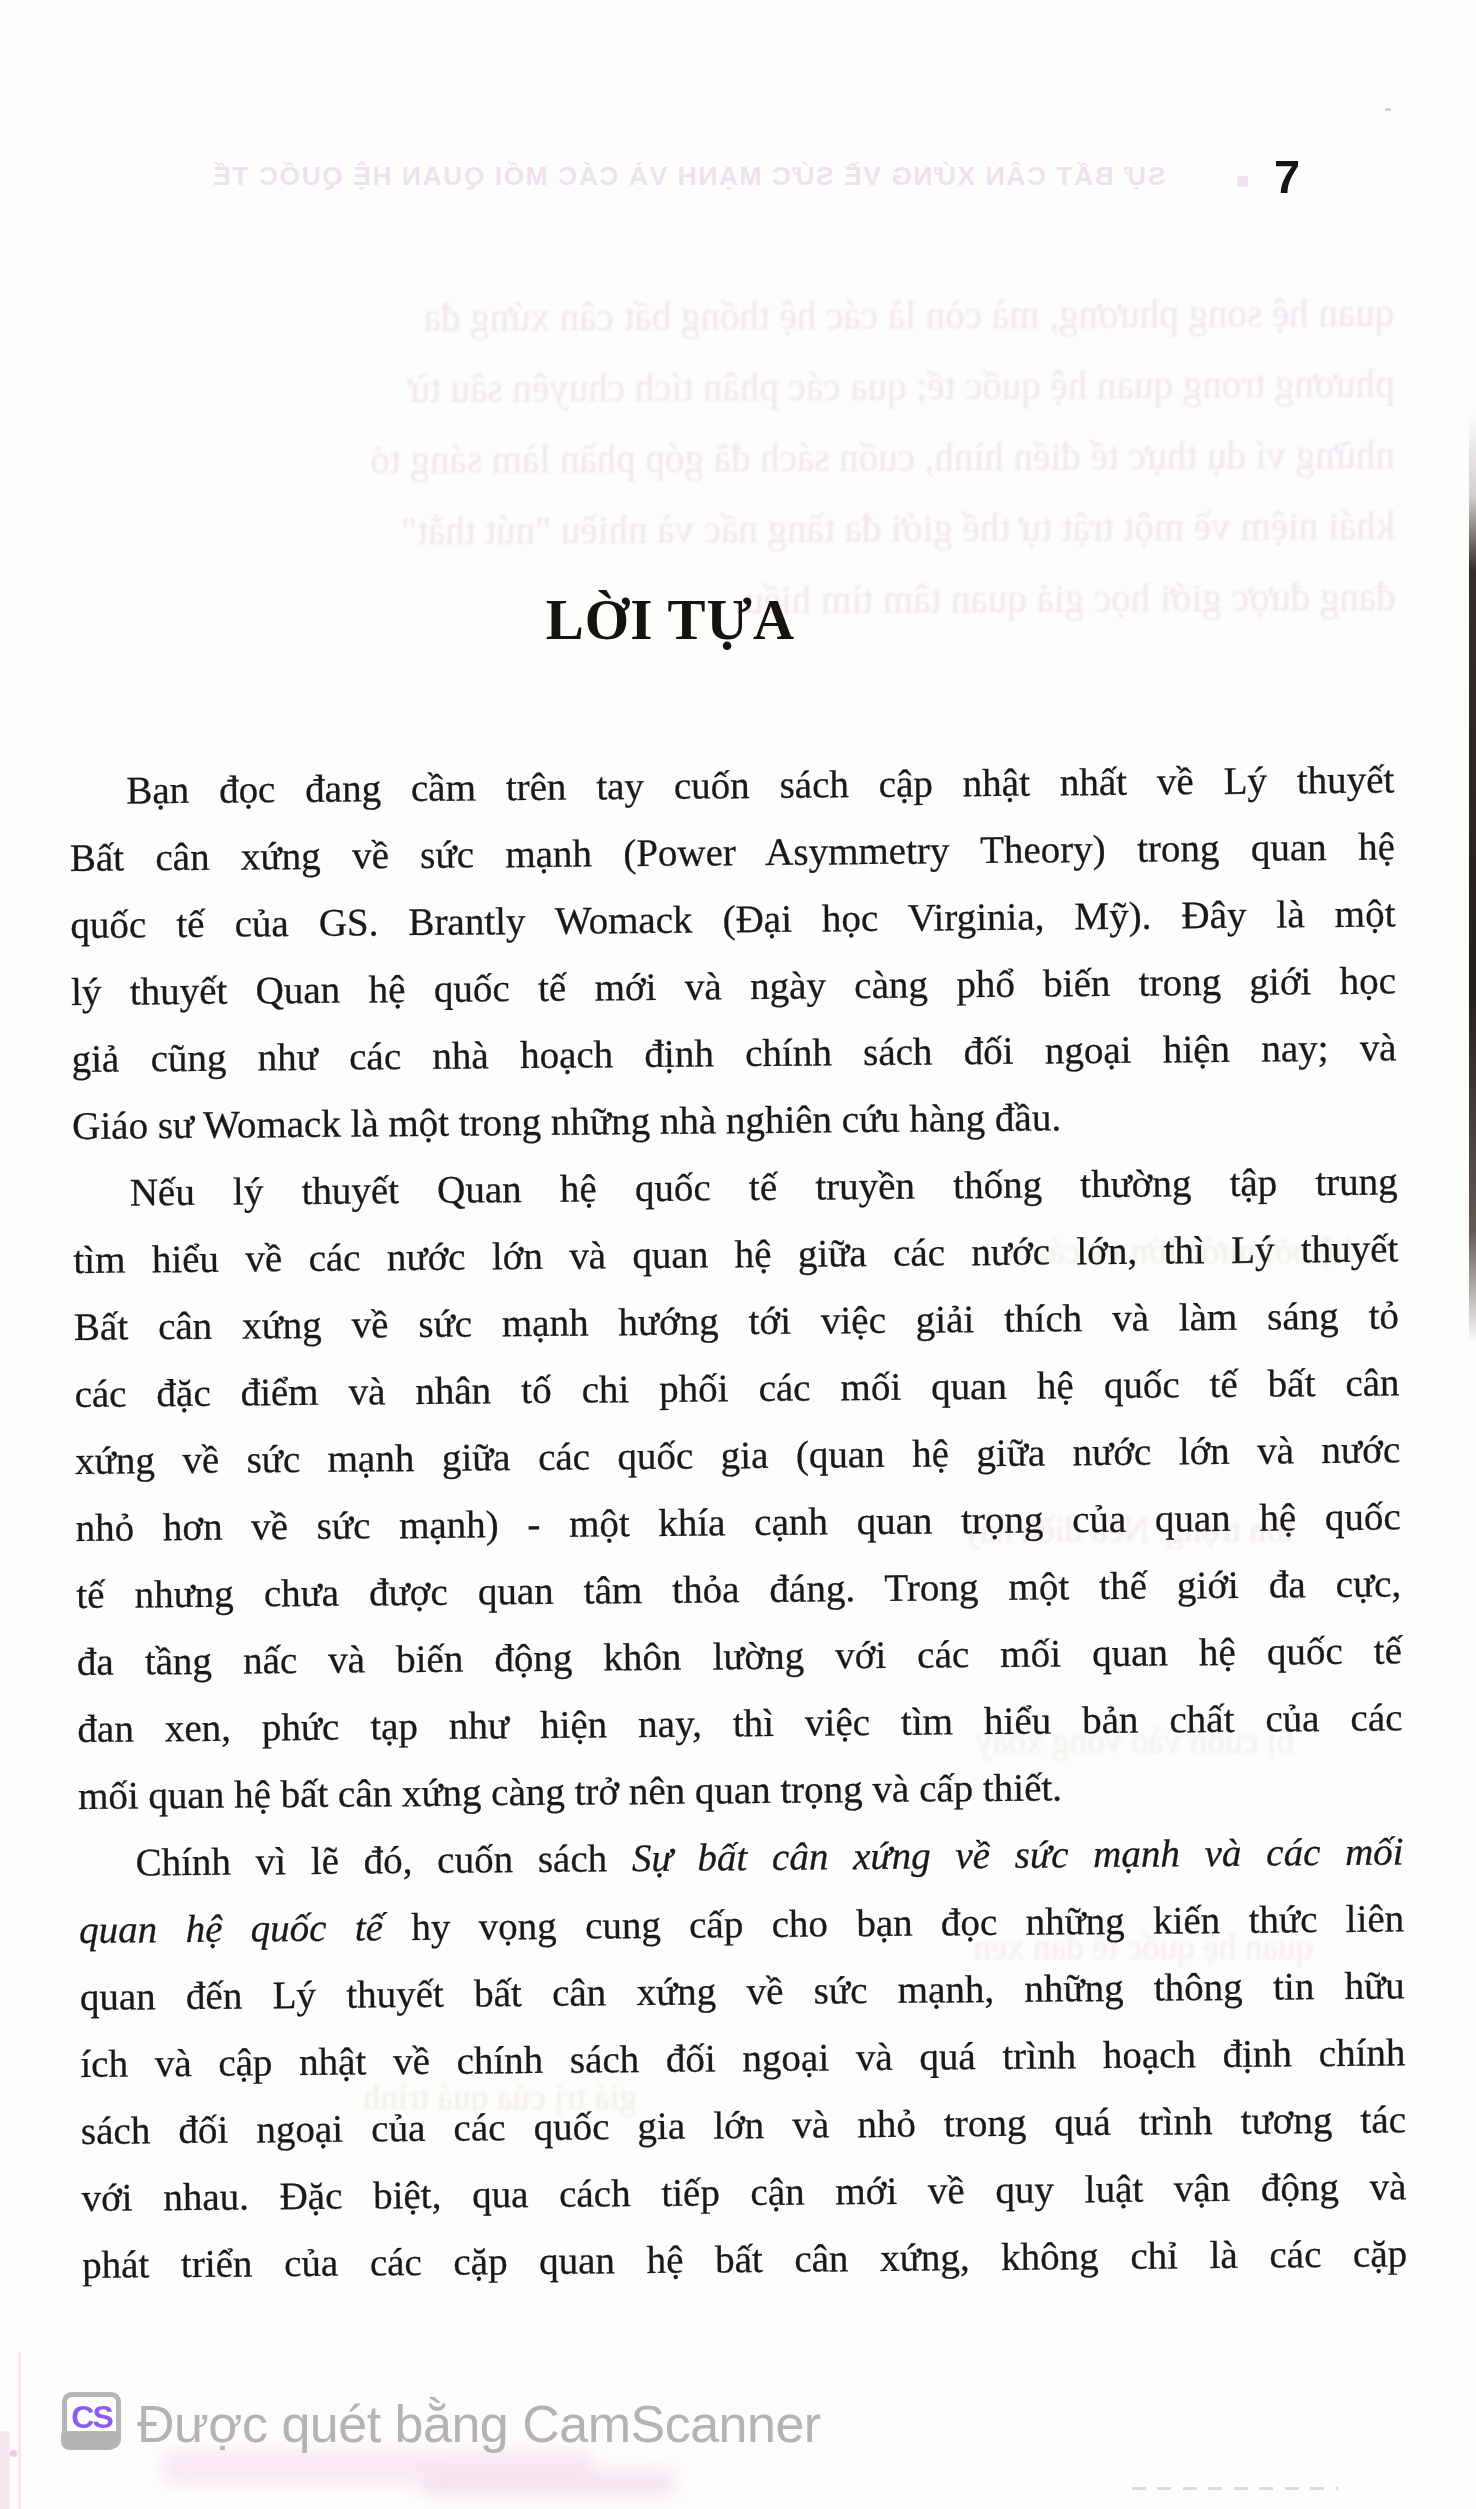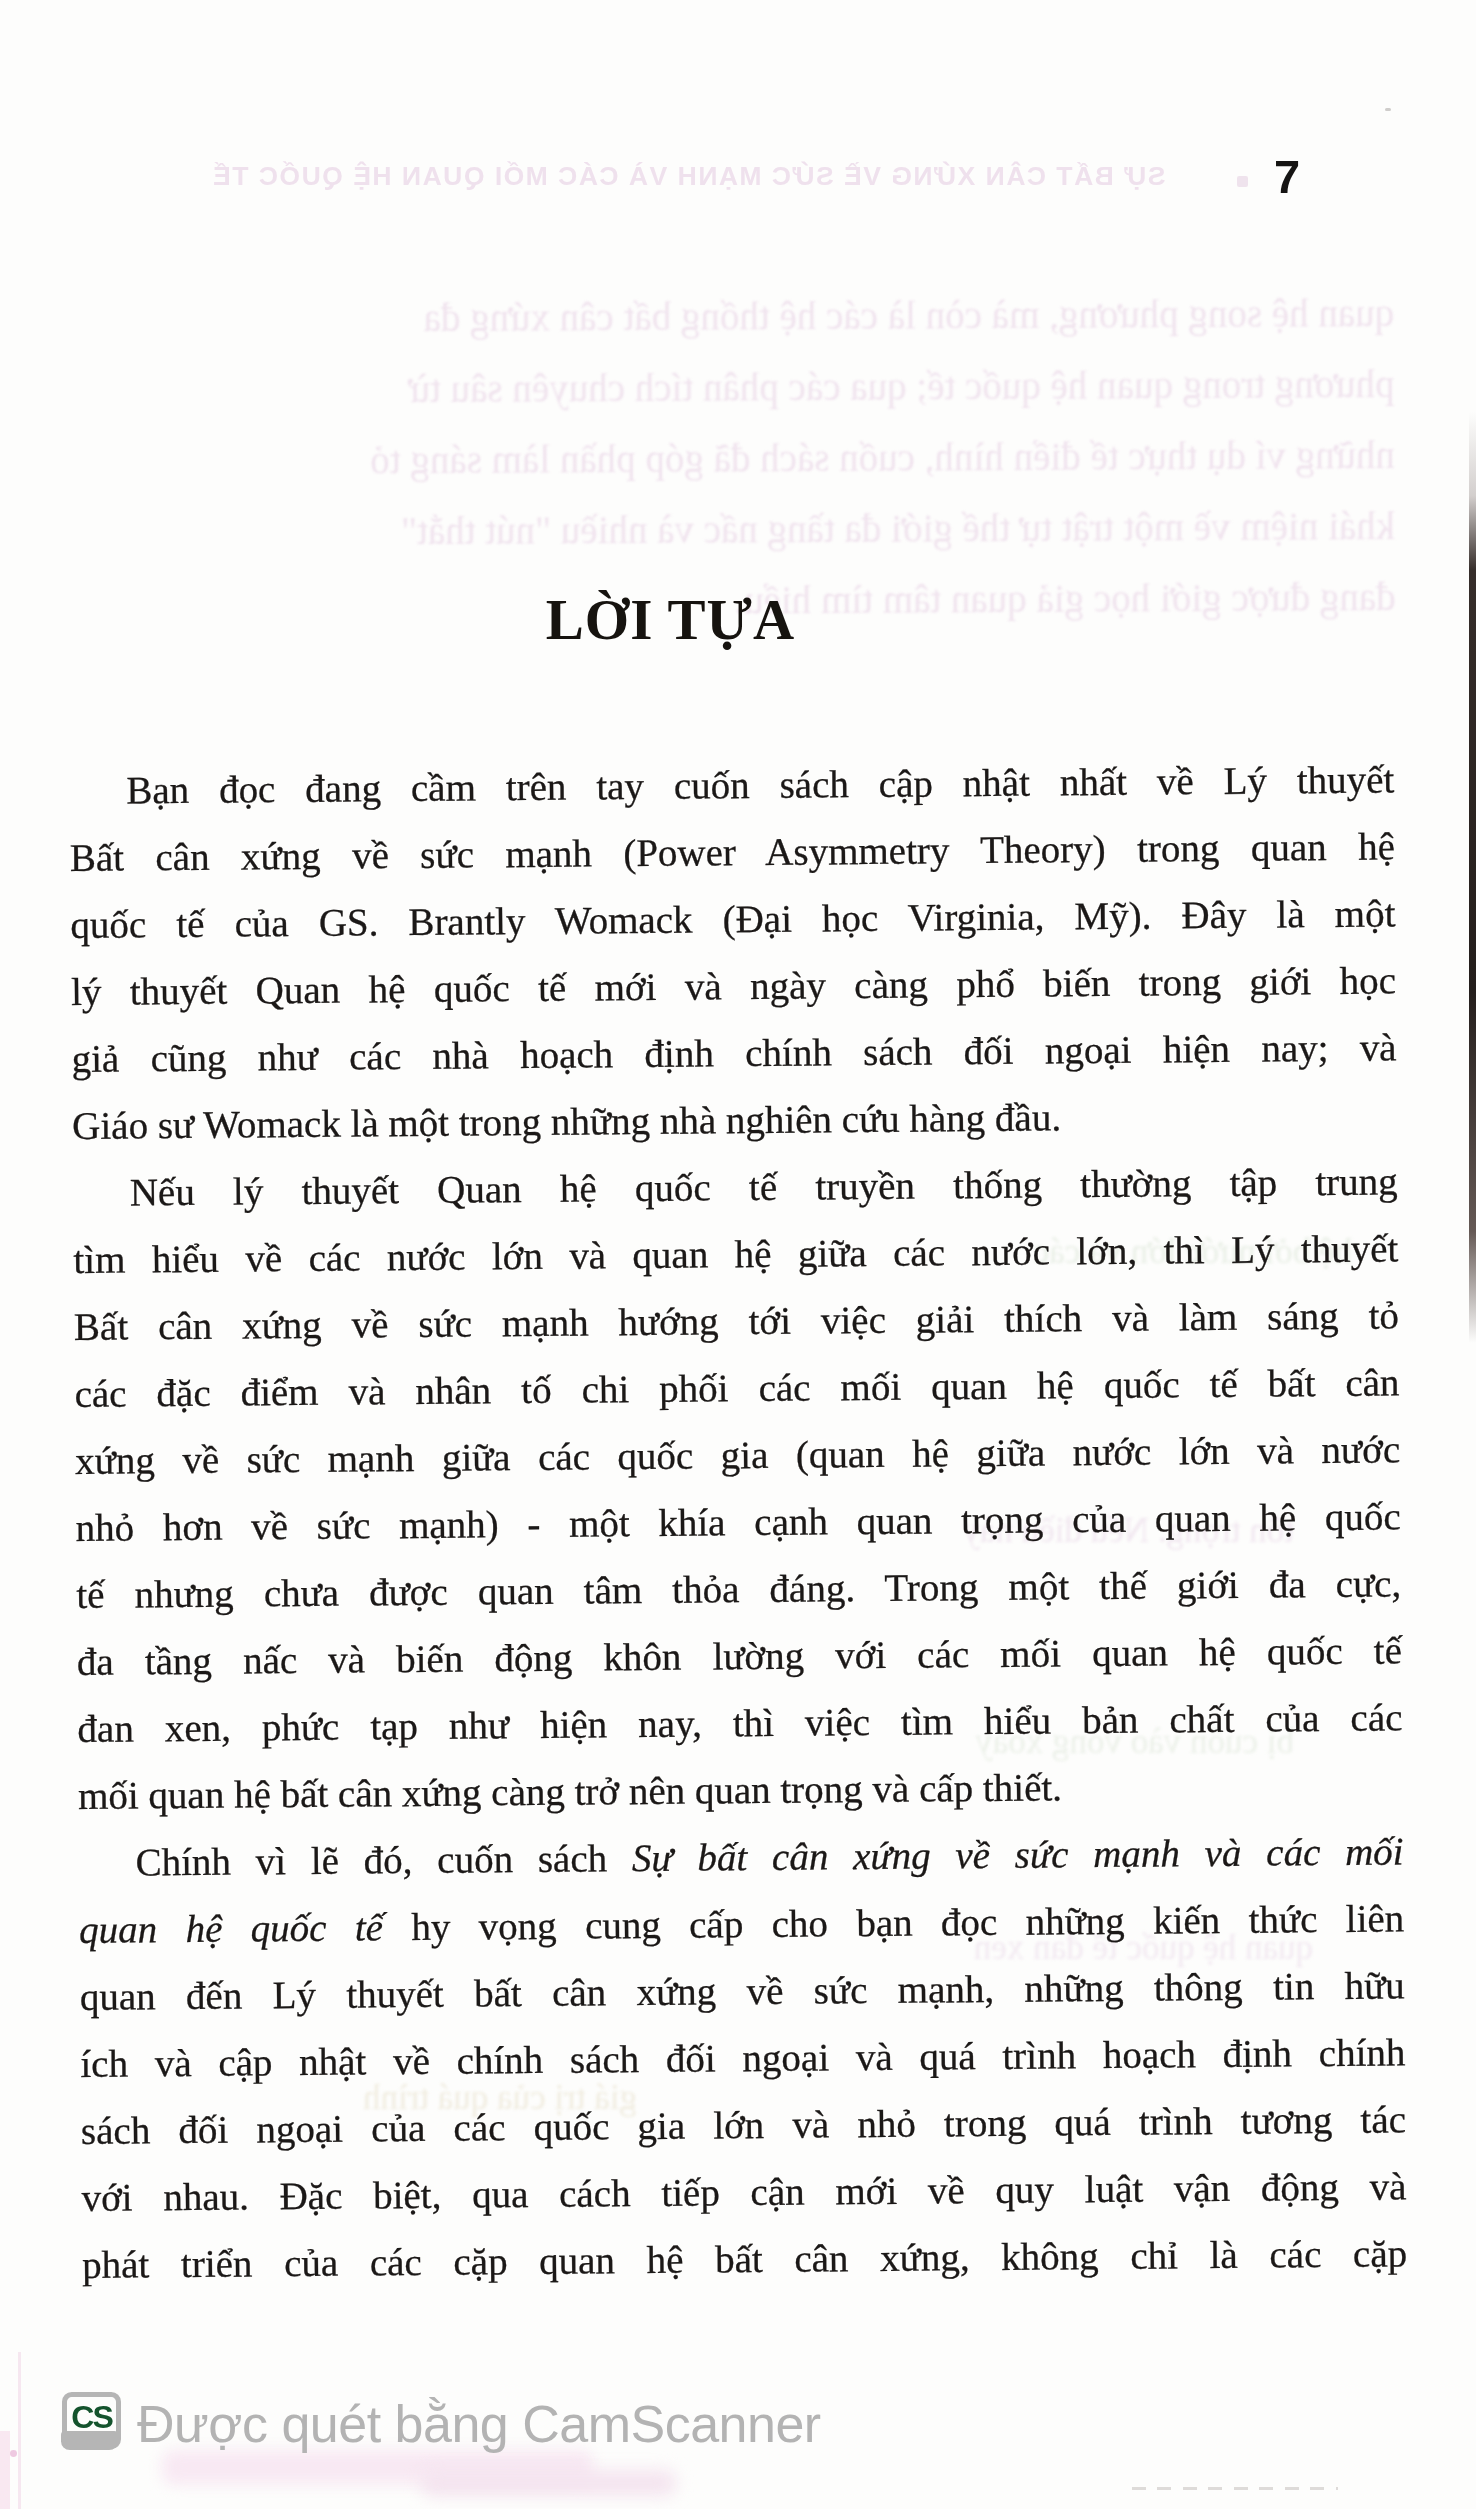--- a/index.html
+++ b/index.html
@@ -66,21 +66,21 @@
   .seg.italic{ font-style:italic; }
 
   
   .cs-logo{
     position:absolute; left:62px; top:2392px; width:49px; height:47px;
     border:5.9px solid #b5b5b5; border-radius:9.8px; z-index:3;
   }
   .cs-letters{
     position:absolute; left:0; top:2px; width:100%;
     text-align:center; font-family:"Liberation Sans", sans-serif;
-    font-weight:bold; font-size:32px; letter-spacing:-2px; color:#14532d;
+    font-weight:bold; font-size:32px; letter-spacing:-2px; color:#8b5cf6;
   }
   .cs-bar{
     position:absolute; left:-5.9px; right:-2px; bottom:-5.9px; height:18.6px;
     background:#b5b5b5; border-radius:3.9px 3.9px 8.8px 8.8px;
   }
   .scan-note{
     position:absolute; left:137px; top:2394px;
     font-family:"Liberation Sans", sans-serif; font-size:52px;
     letter-spacing:-0.5px; color:#b3b3b3; z-index:3; white-space:nowrap;
   }

